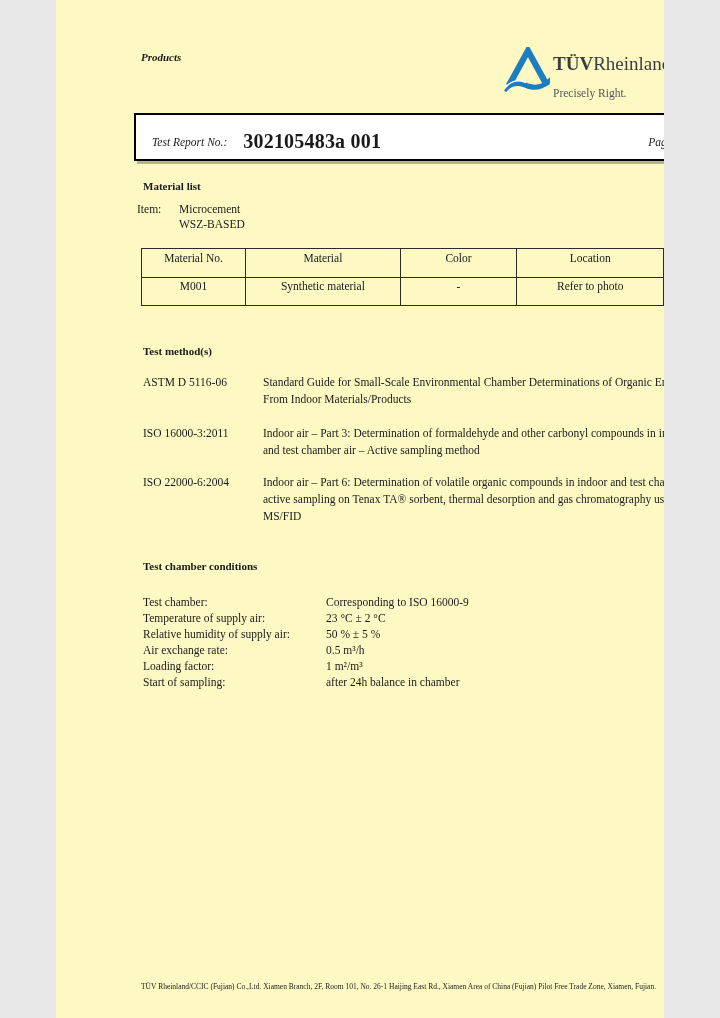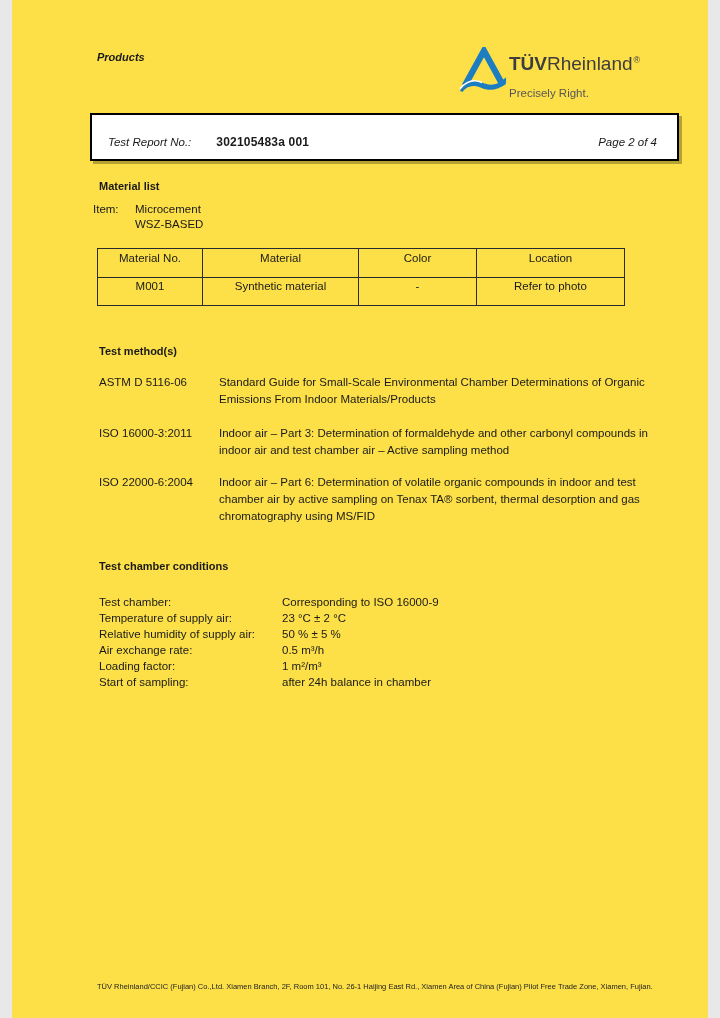--- a/index.html
+++ b/index.html
@@ -1,36 +1,36 @@
 <!DOCTYPE html>
 <html><head>
 <meta charset="utf-8">
 <style>
   html,body{margin:0;padding:0;background:#e8e8e8;}
   .page{
-    position:relative;width:696px;height:1018px;background:#fde047;margin:0 auto;
-    font-family:Liberation Sans, sans-serif;color:#1a1a1a;overflow:hidden;
+    position:relative;width:608px;height:1018px;background:#fef9c3;margin:0 auto;
+    font-family:Liberation Serif, serif;color:#1a1a1a;overflow:hidden;
   }
   
   .products{position:absolute;left:85px;top:51px;font-size:11px;font-weight:bold;font-style:italic;}
   .logo{position:absolute;left:449px;top:46px;width:210px;height:60px;}
   .logo-mark{position:absolute;left:-2px;top:1px;width:48px;height:46px;}
   .logo-text{position:absolute;left:48px;top:3px;white-space:nowrap;line-height:22px;}
   .brand{font-size:19px;color:#3d3d3f;}
   .brand .b{font-weight:bold;}
   .brand sup{font-size:9px;vertical-align:7px;margin-left:1px;}
   .tagline{margin-top:12px;font-size:11.5px;color:#56565a;line-height:13px;}
   
   .report-box{
     position:absolute;left:78px;top:113px;width:589px;height:48px;box-sizing:border-box;
     border:2px solid #000;box-shadow:3px 3px 0 rgba(0,0,0,0.28);
     display:flex;align-items:center;padding:9px 20px 0 16px;background:#fff;
   }
   .report-label{font-style:italic;font-size:11.5px;}
-  .report-number{font-weight:bold;font-size:12px;margin-left:25px;letter-spacing:0.2px;}
+  .report-number{font-weight:bold;font-size:20px;margin-left:16px;letter-spacing:0.2px;}
   .report-page{margin-left:auto;font-style:italic;font-size:11.5px;}
   
   .section-heading{position:absolute;left:87px;font-weight:bold;font-size:11px;}
   
   .item-row{position:absolute;left:81px;top:202px;font-size:11.5px;line-height:14.5px;display:flex;}
   .item-label{width:42px;flex:none;}
   
   .mat-table{position:absolute;left:85px;top:248px;border-collapse:collapse;table-layout:fixed;font-size:11.5px;color:#1a1a1a;border-radius:7px;}
   .mat-table th{border:1px solid #2b2b2b;font-weight:normal;vertical-align:top;text-align:center;padding:3px 2px 13px;}
   .mat-table td{border:1px solid #2b2b2b;text-align:center;padding:1px 2px 12px;height:14px;}

